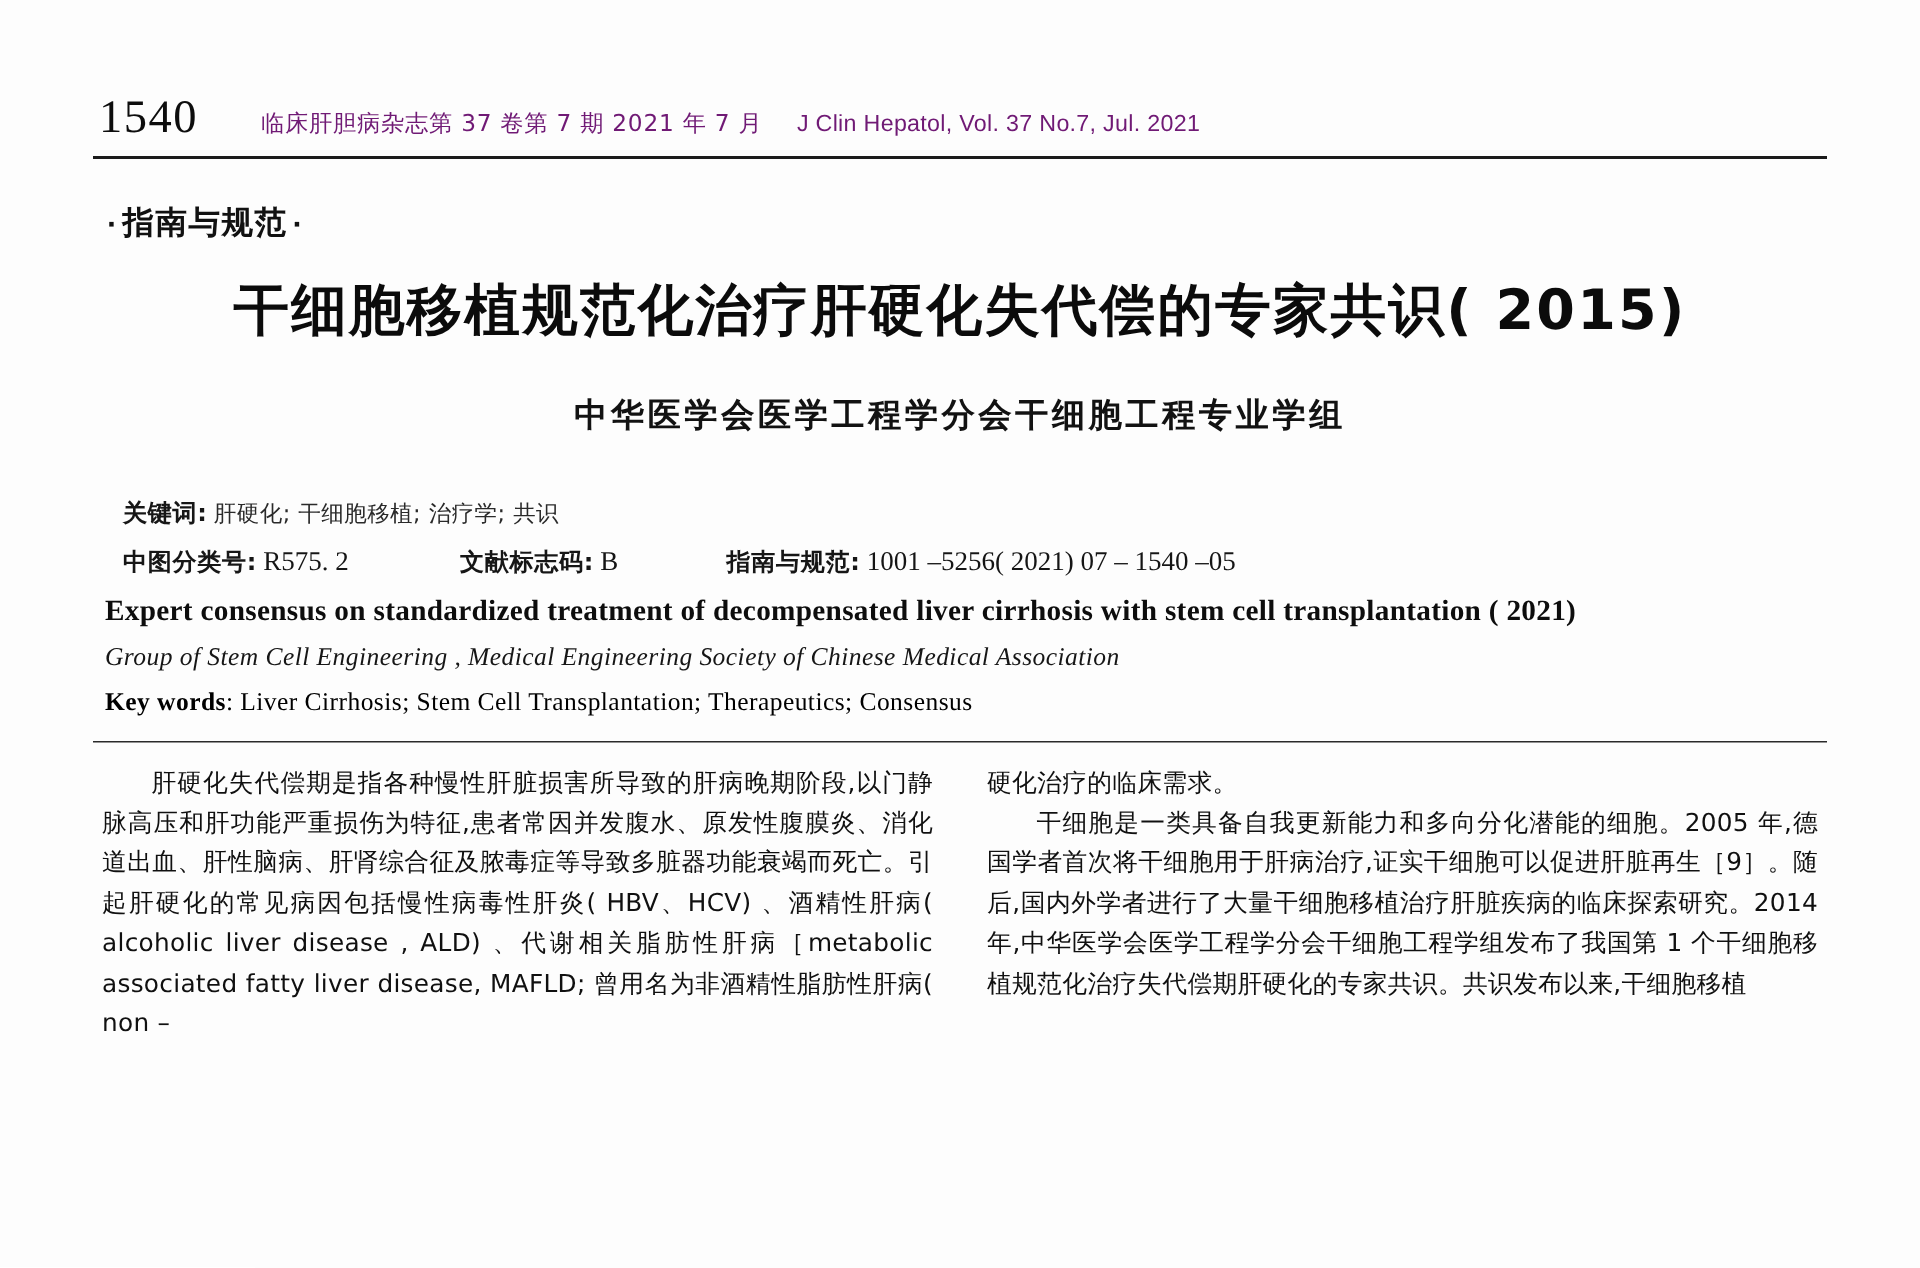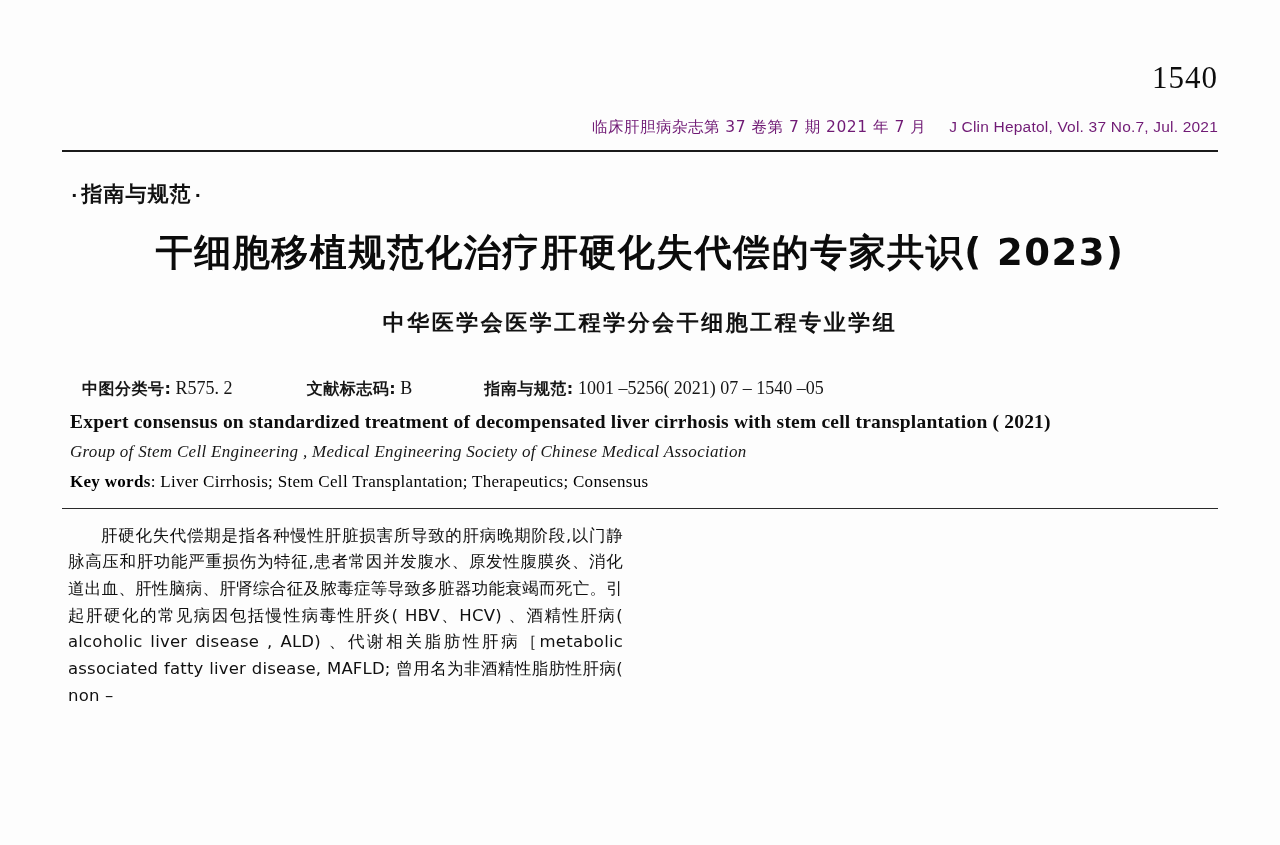--- a/index.html
+++ b/index.html
@@ -20,24 +20,23 @@
     height: 845px;
     box-sizing: border-box;
     padding: 0 62px;
     background: #fdfdfd;
   }
 
   
   .runhead {
     display: flex;
     align-items: flex-end;
-    gap: 26px;
+    gap: 42px;
     padding-top: 62px;
     padding-left: 4px;
-    flex-direction: column;
   }
   .folio {
     font-family: "Liberation Serif", serif;
     font-size: 31px;
     letter-spacing: 1px;
     color: #0d0d0d;
     line-height: 1;
   }
   .runhead-text {
     font-family: "DejaVu Sans", sans-serif;
@@ -185,25 +184,29 @@
     <div class="folio">1540</div>
     <div class="runhead-text">
       <span class="cn">临床肝胆病杂志第 37 卷第 7 期 2021 年 7 月</span>
       <span class="en">J Clin Hepatol, Vol. 37 No.7, Jul. 2021</span>
     </div>
   </div>
   <div class="rule"></div>
 
   <div class="category">·指南与规范·</div>
 
-  <h1 class="title-cn">干细胞移植规范化治疗肝硬化失代偿的专家共识( 2023)</h1>
+  <h1 class="title-cn">干细胞移植规范化治疗肝硬化失代偿的专家共识( 2015)</h1>
 
   <div class="authors-cn">中华医学会医学工程学分会干细胞工程专业学组</div>
 
   <div class="meta">
+    <div class="meta-line">
+      <span class="meta-label">关键词:</span>
+      <span class="meta-val">肝硬化; 干细胞移植; 治疗学; 共识</span>
+    </div>
     <div class="meta-line">
       <span class="seg">
         <span class="meta-label">中图分类号:</span>
         <span class="meta-val-serif">R575. 2</span>
       </span>
       <span class="seg seg-2">
         <span class="meta-label">文献标志码:</span>
         <span class="meta-val-serif">B</span>
       </span>
       <span class="seg seg-3">
@@ -218,15 +221,19 @@
   <div class="keywords-en">
     <b>Key words</b><span>: Liver Cirrhosis; Stem Cell Transplantation; Therapeutics; Consensus</span>
   </div>
 
   <div class="rule-thin"></div>
 
   <div class="columns">
     <div class="col">
       <p class="indent">肝硬化失代偿期是指各种慢性肝脏损害所导致的肝病晚期阶段,以门静脉高压和肝功能严重损伤为特征,患者常因并发腹水、原发性腹膜炎、消化道出血、肝性脑病、肝肾综合征及脓毒症等导致多脏器功能衰竭而死亡。引起肝硬化的常见病因包括慢性病毒性肝炎( HBV、HCV) 、酒精性肝病( alcoholic liver disease , ALD) 、代谢相关脂肪性肝病［metabolic associated fatty liver disease, MAFLD; 曾用名为非酒精性脂肪性肝病( non –</p>
     </div>
+    <div class="col">
+      <p>硬化治疗的临床需求。</p>
+      <p class="indent">干细胞是一类具备自我更新能力和多向分化潜能的细胞。2005 年,德国学者首次将干细胞用于肝病治疗,证实干细胞可以促进肝脏再生［9］。随后,国内外学者进行了大量干细胞移植治疗肝脏疾病的临床探索研究。2014 年,中华医学会医学工程学分会干细胞工程学组发布了我国第 1 个干细胞移植规范化治疗失代偿期肝硬化的专家共识。共识发布以来,干细胞移植</p>
+    </div>
   </div>
 
 </div>
 
 </body></html>

